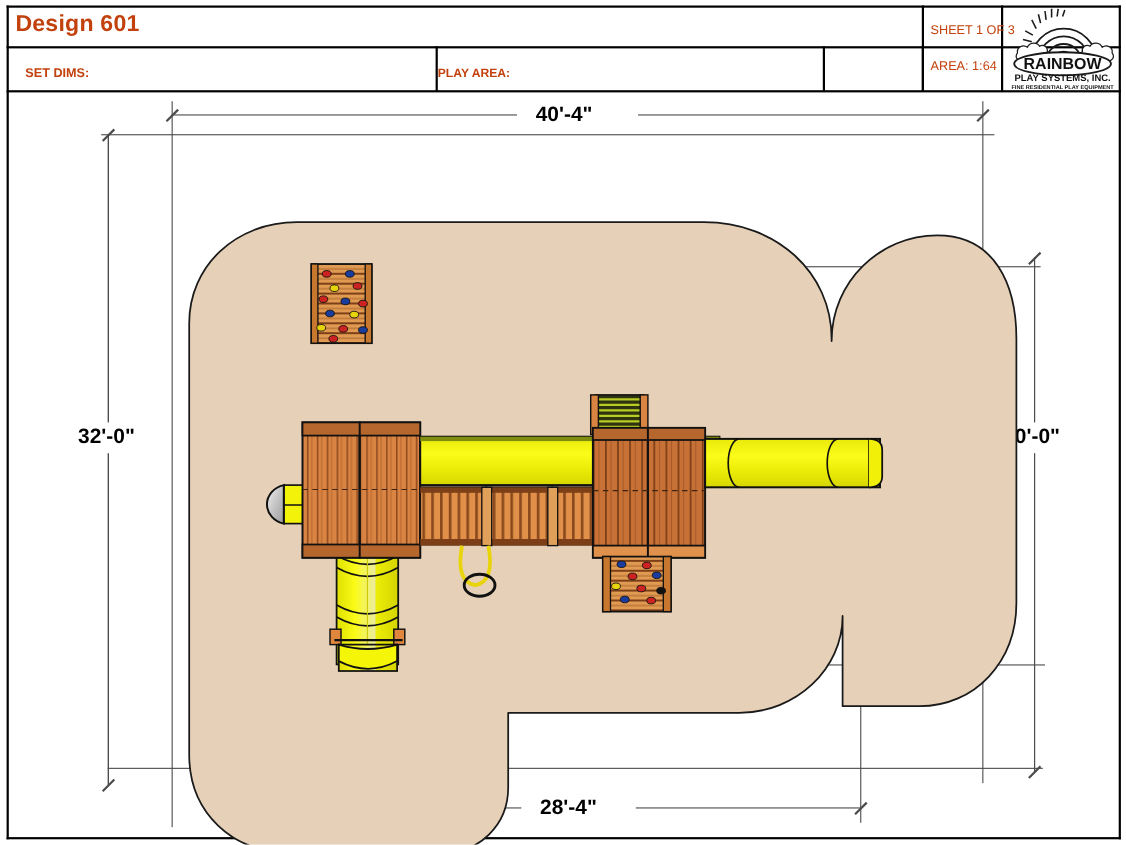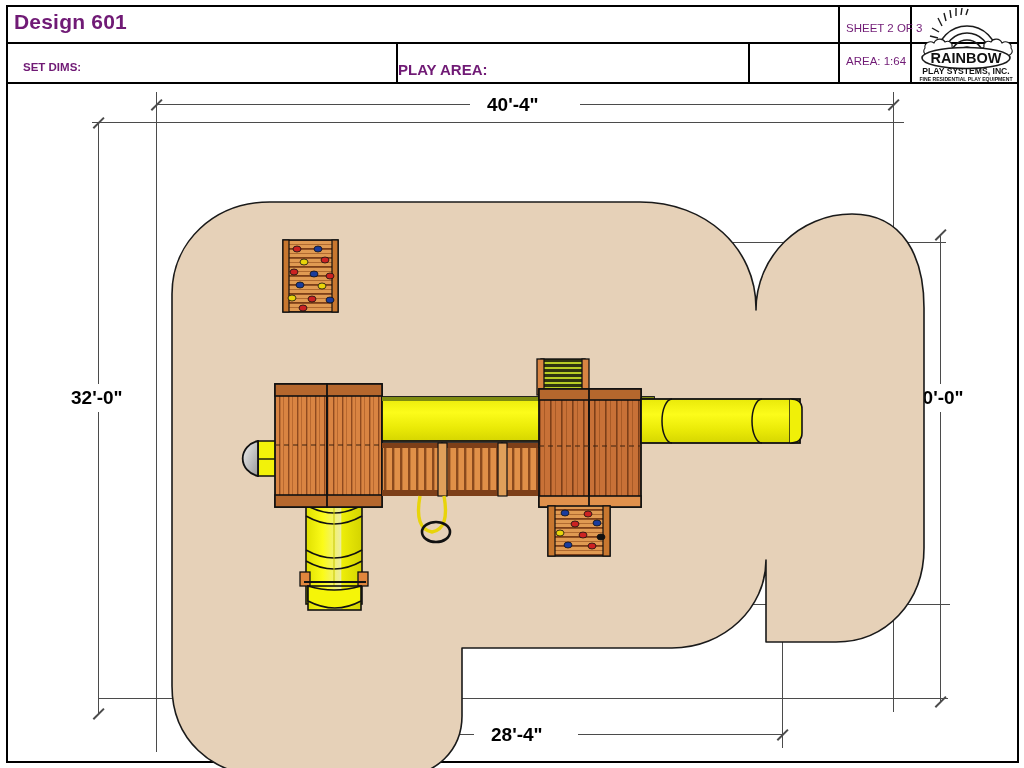--- a/index.html
+++ b/index.html
@@ -2,24 +2,24 @@
 <html><head>
 <meta charset="utf-8">
 <style>
   html,body{margin:0;padding:0;background:#fff;}
   body{width:1024px;height:768px;overflow:hidden;
        font-family:"Liberation Sans", sans-serif;}
   #sheet{position:relative;width:1024px;height:768px;background:#ffffff;}
 
   
   .tb-line{position:absolute;background:#000;}
-  .tb-text{position:absolute;color:#701a75;white-space:nowrap;}
+  .tb-text{position:absolute;color:#c2410c;white-space:nowrap;}
   #title-main{left:14px;top:10px;font-size:21px;font-weight:bold;letter-spacing:.2px;}
   #set-dims{left:6px;top:61px;font-size:11.5px;font-weight:bold;padding-left:17px;}
-  #play-area{left:398px;top:61px;font-size:15px;font-weight:bold;}
+  #play-area{left:398px;top:61px;font-size:11px;font-weight:bold;}
   #sheet-no{left:846px;top:22px;font-size:11.5px;}
   #scale-no{left:846px;top:55px;font-size:11.5px;}
 
   
   #logo-box{position:absolute;left:913px;top:4px;width:107px;height:78px;overflow:hidden;}
 
   
   #draw{position:absolute;left:0;top:86px;width:1024px;height:682px;}
 
   .dimtext{position:absolute;font-size:19px;font-weight:bold;color:#000;white-space:nowrap;}
@@ -47,21 +47,21 @@
 
     <div class="tb-line" style="left:396px;top:42px;  width:1.5px;height:41px;"></div>
     <div class="tb-line" style="left:748px;top:42px;  width:1.5px;height:41px;"></div>
     <div class="tb-line" style="left:838px;top:5px;   width:1.5px;height:78px;"></div>
     <div class="tb-line" style="left:838px;top:42px;  width:1.5px;height:41px;"></div>
     <div class="tb-line" style="left:910px;top:5px;   width:1.5px;height:78px;"></div>
 
     <div class="tb-text" id="title-main">Design 601</div>
     <div class="tb-text" id="set-dims">SET DIMS:</div>
     <div class="tb-text" id="play-area">PLAY AREA:</div>
-    <div class="tb-text" id="sheet-no">SHEET 2 OF 3</div>
+    <div class="tb-text" id="sheet-no">SHEET 1 OF 3</div>
     <div class="tb-text" id="scale-no">AREA: 1:64</div>
 
     <div id="logo-box">
       <svg width="107" height="78" viewBox="0 0 107 78">
         <g fill="none" stroke="#1a1a1a" stroke-width="1.1">
 
           <g stroke-width="1.4">
             <line x1="29" y1="22" x2="25" y2="14"></line>
             <line x1="33" y1="17" x2="31" y2="9"></line>
             <line x1="38" y1="14" x2="37" y2="6"></line>

